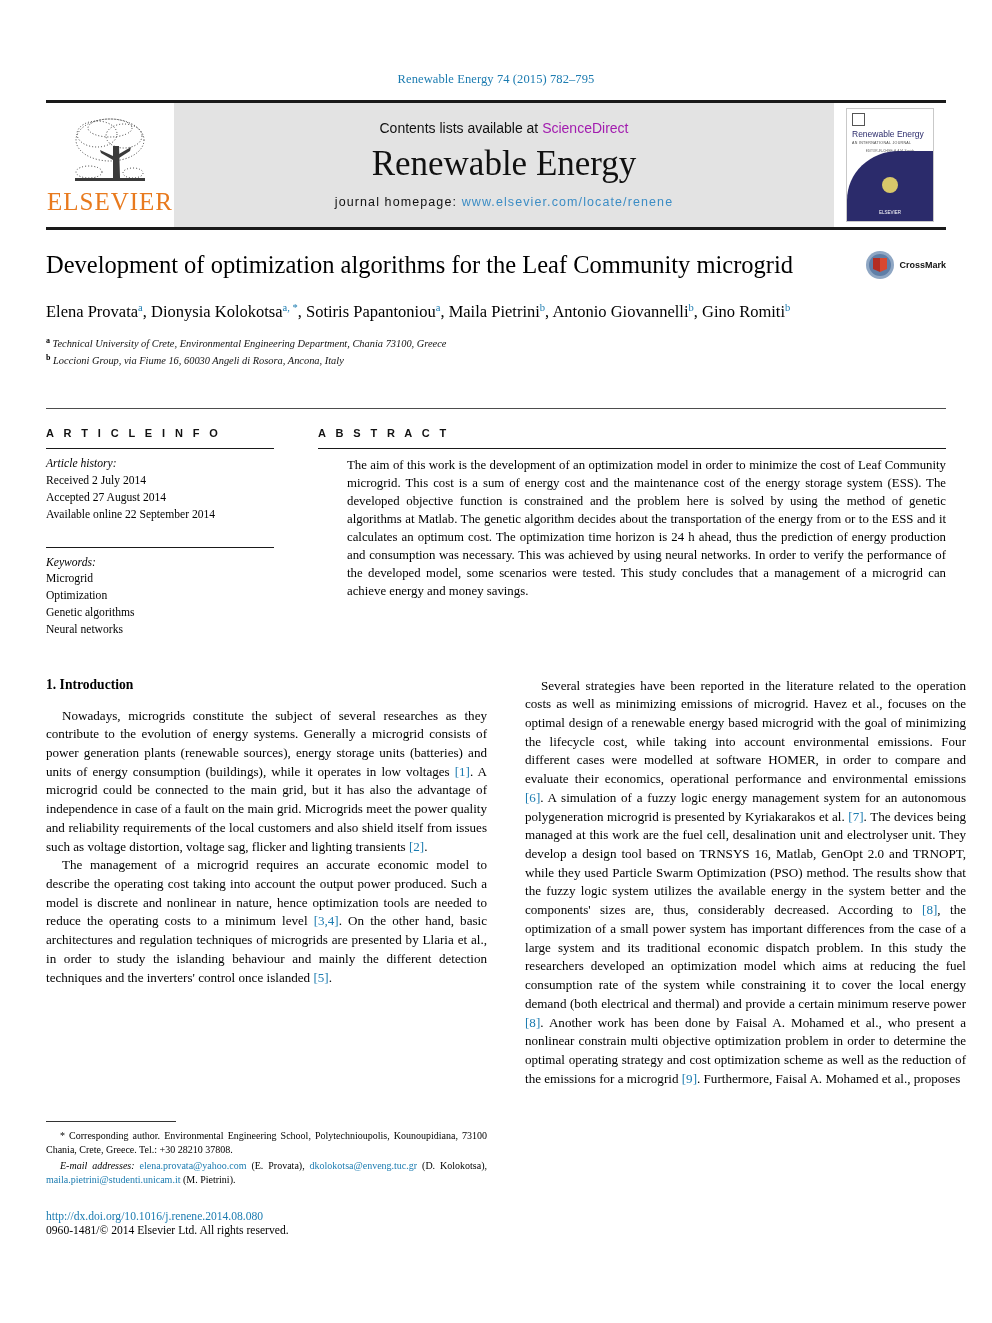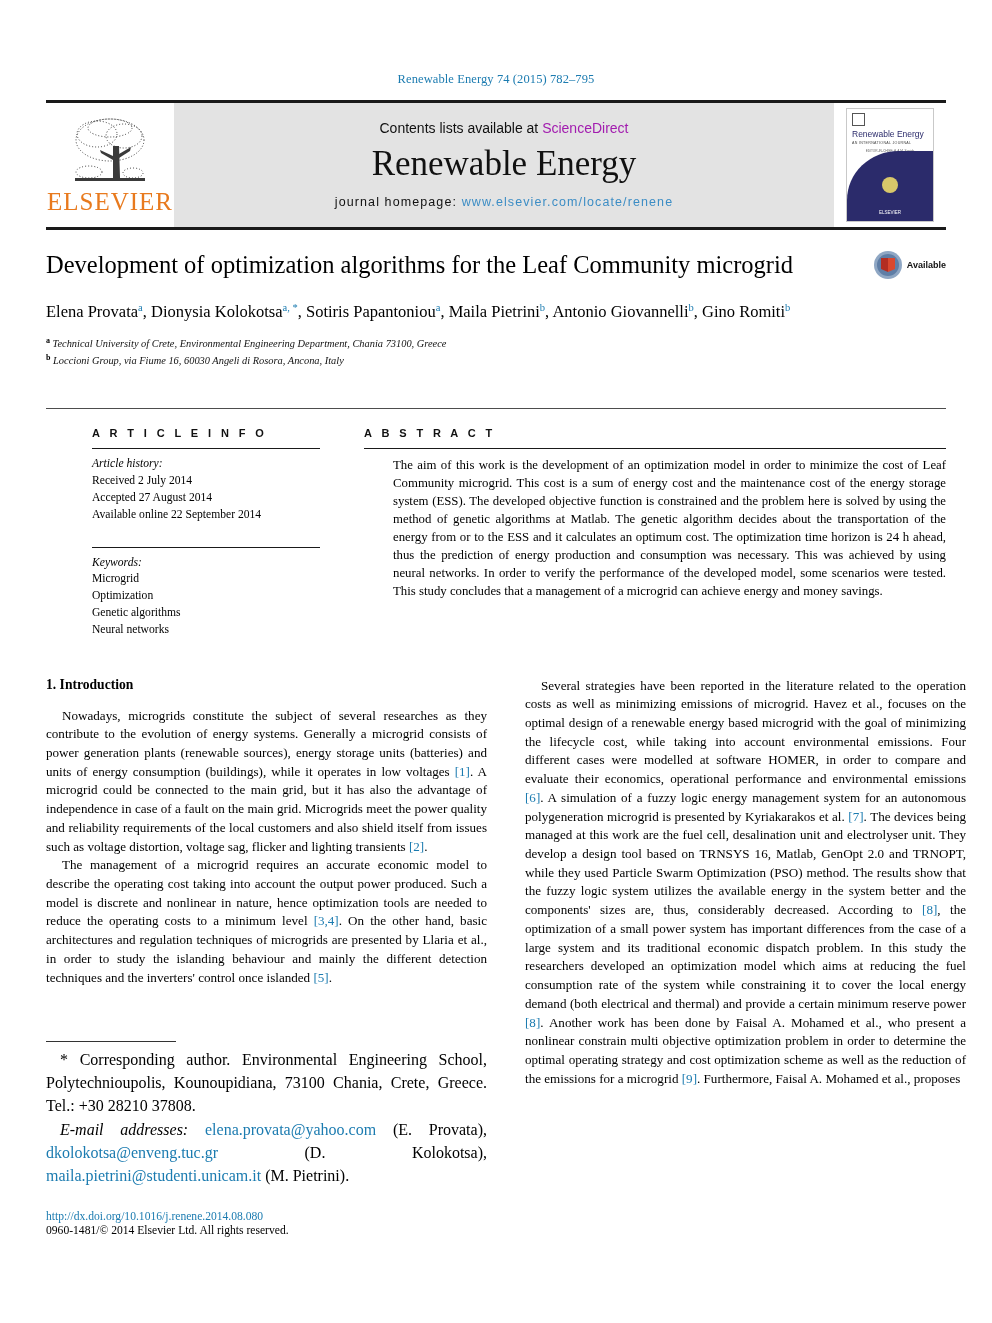--- a/index.html
+++ b/index.html
@@ -224,21 +224,21 @@
   .aff sup { font-style: normal; color:#000; font-weight: bold; font-size: 8px;}
 
   
   .info-abstract {
     margin-top: 40px;
     border-top: 1px solid #4d4d4d;
     padding-top: 18px;
     display: flex;
     gap: 44px;
   }
-  .col-info { width: 228px; flex: 0 0 228px; margin-left: 46px; }
+  .col-info { width: 228px; flex: 0 0 228px; }
   .col-abs  { flex: 1 1 auto; }
   .sec-head {
     font-family: "Liberation Sans", sans-serif;
     font-size: 11px;
     font-weight: bold;
     letter-spacing: 3.4px;
     color: #111;
     margin-bottom: 9px;
   }
   .rule { border-top: 1px solid #1a1a1a; }
@@ -298,21 +298,21 @@
     bottom: 0;
     width: 441px;
   }
   .fn-rule {
     border-top: 1px solid #333;
     width: 130px;
     margin-bottom: 7px;
   }
   .fn-text {
     font-family: "Liberation Serif", serif;
-    font-size: 16px;
+    font-size: 10px;
     line-height: 1.42;
     text-align: justify;
   }
   .fn-email { margin-top: 2px; text-indent: 14px; }
   .fn-email .lbl { font-style: italic; }
   .doi-block { margin-top: 22px; }
   .doi-link {
     color: #1b7bb0;
     font-family: "Liberation Serif", serif;
     font-size: 11.6px;
@@ -381,21 +381,21 @@
   <div class="title-block">
     <h1 class="article-title">Development of optimization algorithms for the Leaf Community microgrid</h1>
 
     <div class="crossmark">
       <svg width="30" height="30" viewBox="0 0 30 30">
         <circle cx="15" cy="15" r="14" fill="#8fa7c4"></circle>
         <circle cx="15" cy="15" r="11" fill="#5f7ea6"></circle>
         <path d="M8 8 h7 v14 l-7 -3 z" fill="#b32d22"></path>
         <path d="M22 8 h-7 v14 l7 -3 z" fill="#d9482f"></path>
       </svg>
-      <span class="crossmark-label">Available</span>
+      <span class="crossmark-label">CrossMark</span>
     </div>
 
     <div class="authors">
       <span>Elena Provata</span><sup>a</sup>,
       <span>Dionysia Kolokotsa</span><sup>a, *</sup>,
       <span>Sotiris Papantoniou</span><sup>a</sup>,
       <span>Maila Pietrini</span><sup>b</sup>,
       <span>Antonio Giovannelli</span><sup>b</sup>,
       <span>Gino Romiti</span><sup>b</sup>
     </div>

